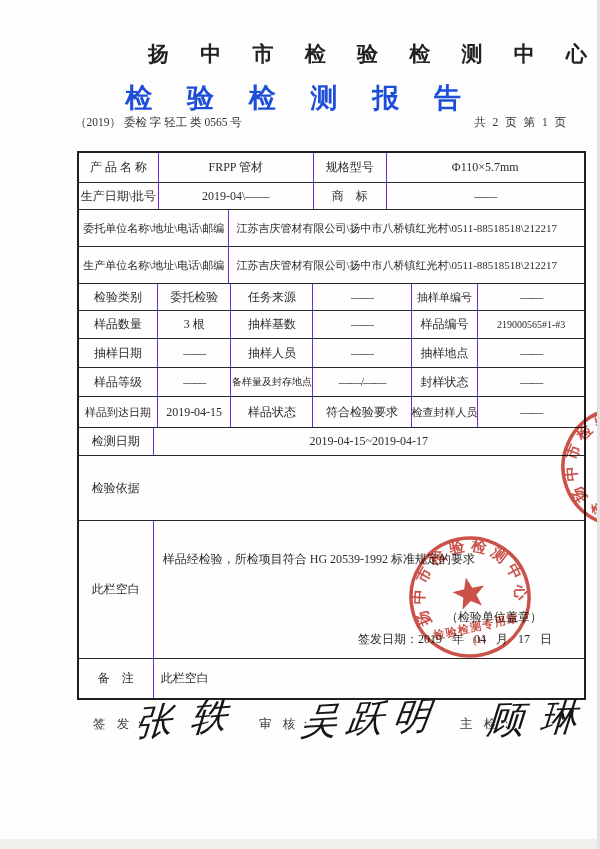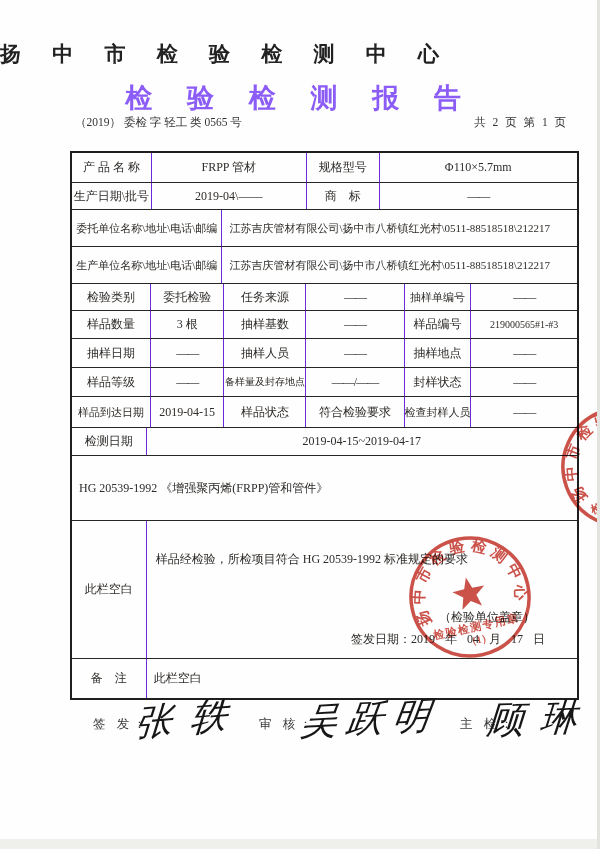--- a/index.html
+++ b/index.html
@@ -16,35 +16,35 @@
     overflow:hidden;
     background:#fefefe;
   }
   
   .scan-bottom{position:absolute;left:0;bottom:0;width:600px;height:10px;background:#efefec;}
   .scan-right{position:absolute;right:0;top:0;width:3px;height:849px;background:#e3e3e0;}
 
   
   .org-title{
     position:absolute;top:40px;left:0;width:600px;
-    text-align:left;font-size:21px;font-weight:bold;
+    text-align:right;font-size:21px;font-weight:bold;
     letter-spacing:13px;color:#222;white-space:pre;
   }
   .report-title{
     position:absolute;top:80px;left:0;width:600px;
     text-align:center;font-size:27px;font-weight:bold;
-    letter-spacing:14px;color:#8b5cf6;white-space:pre;
+    letter-spacing:14px;color:#1d4ed8;white-space:pre;
   }
   .ref-line{position:absolute;top:115px;left:0;width:600px;font-size:11.5px;color:#333;}
   .ref-no{position:absolute;left:75px;top:0;white-space:pre;}
   .page-info{position:absolute;right:32px;top:0;white-space:pre;letter-spacing:2px;}
 
   
   .tbl{
-    position:absolute;left:70px;top:151px;width:505px;
+    position:absolute;left:77px;top:151px;width:505px;
     border:2px solid #1f1f1f;background:transparent;
     font-size:12px;
     text-align:center;
   }
   .tr{display:flex;border-top:1px solid #262626;}
   .tr:first-child{border-top:none;}
   .td{
     border-left:1px solid #6d28d9;
     display:flex;align-items:center;justify-content:center;
     white-space:pre;overflow:hidden;box-sizing:border-box;
@@ -169,21 +169,21 @@
       <div class="td smaller" style="width:13.2%">检查封样人员</div>
       <div class="td dash" style="width:21.1%">——</div>
     </div>
 
     <div class="tr" style="height:27px">
       <div class="td" style="width:14.6%">检测日期</div>
       <div class="td" style="width:85.4%">2019-04-15~2019-04-17</div>
     </div>
 
     <div class="tr" style="height:64px">
-      <div class="td left" style="width:85.4%">HG 20539-1992 《增强聚丙烯(FRPP)管和管件》</div>
+      <div class="td" style="width:14.6%">检验依据</div>
     </div>
 
     <div class="tr" style="height:137px">
       <div class="td" style="width:14.6%">此栏空白</div>
       <div class="td concl-cell" style="width:85.4%">
         <span class="concl-text">样品经检验，所检项目符合 HG 20539-1992 标准规定的要求</span>
         <span class="seal-note">（检验单位盖章）</span>
         <span class="issue-line"><span>签发日期：</span><span>2019 年 04 月 17 日</span></span>
       </div>
     </div>

